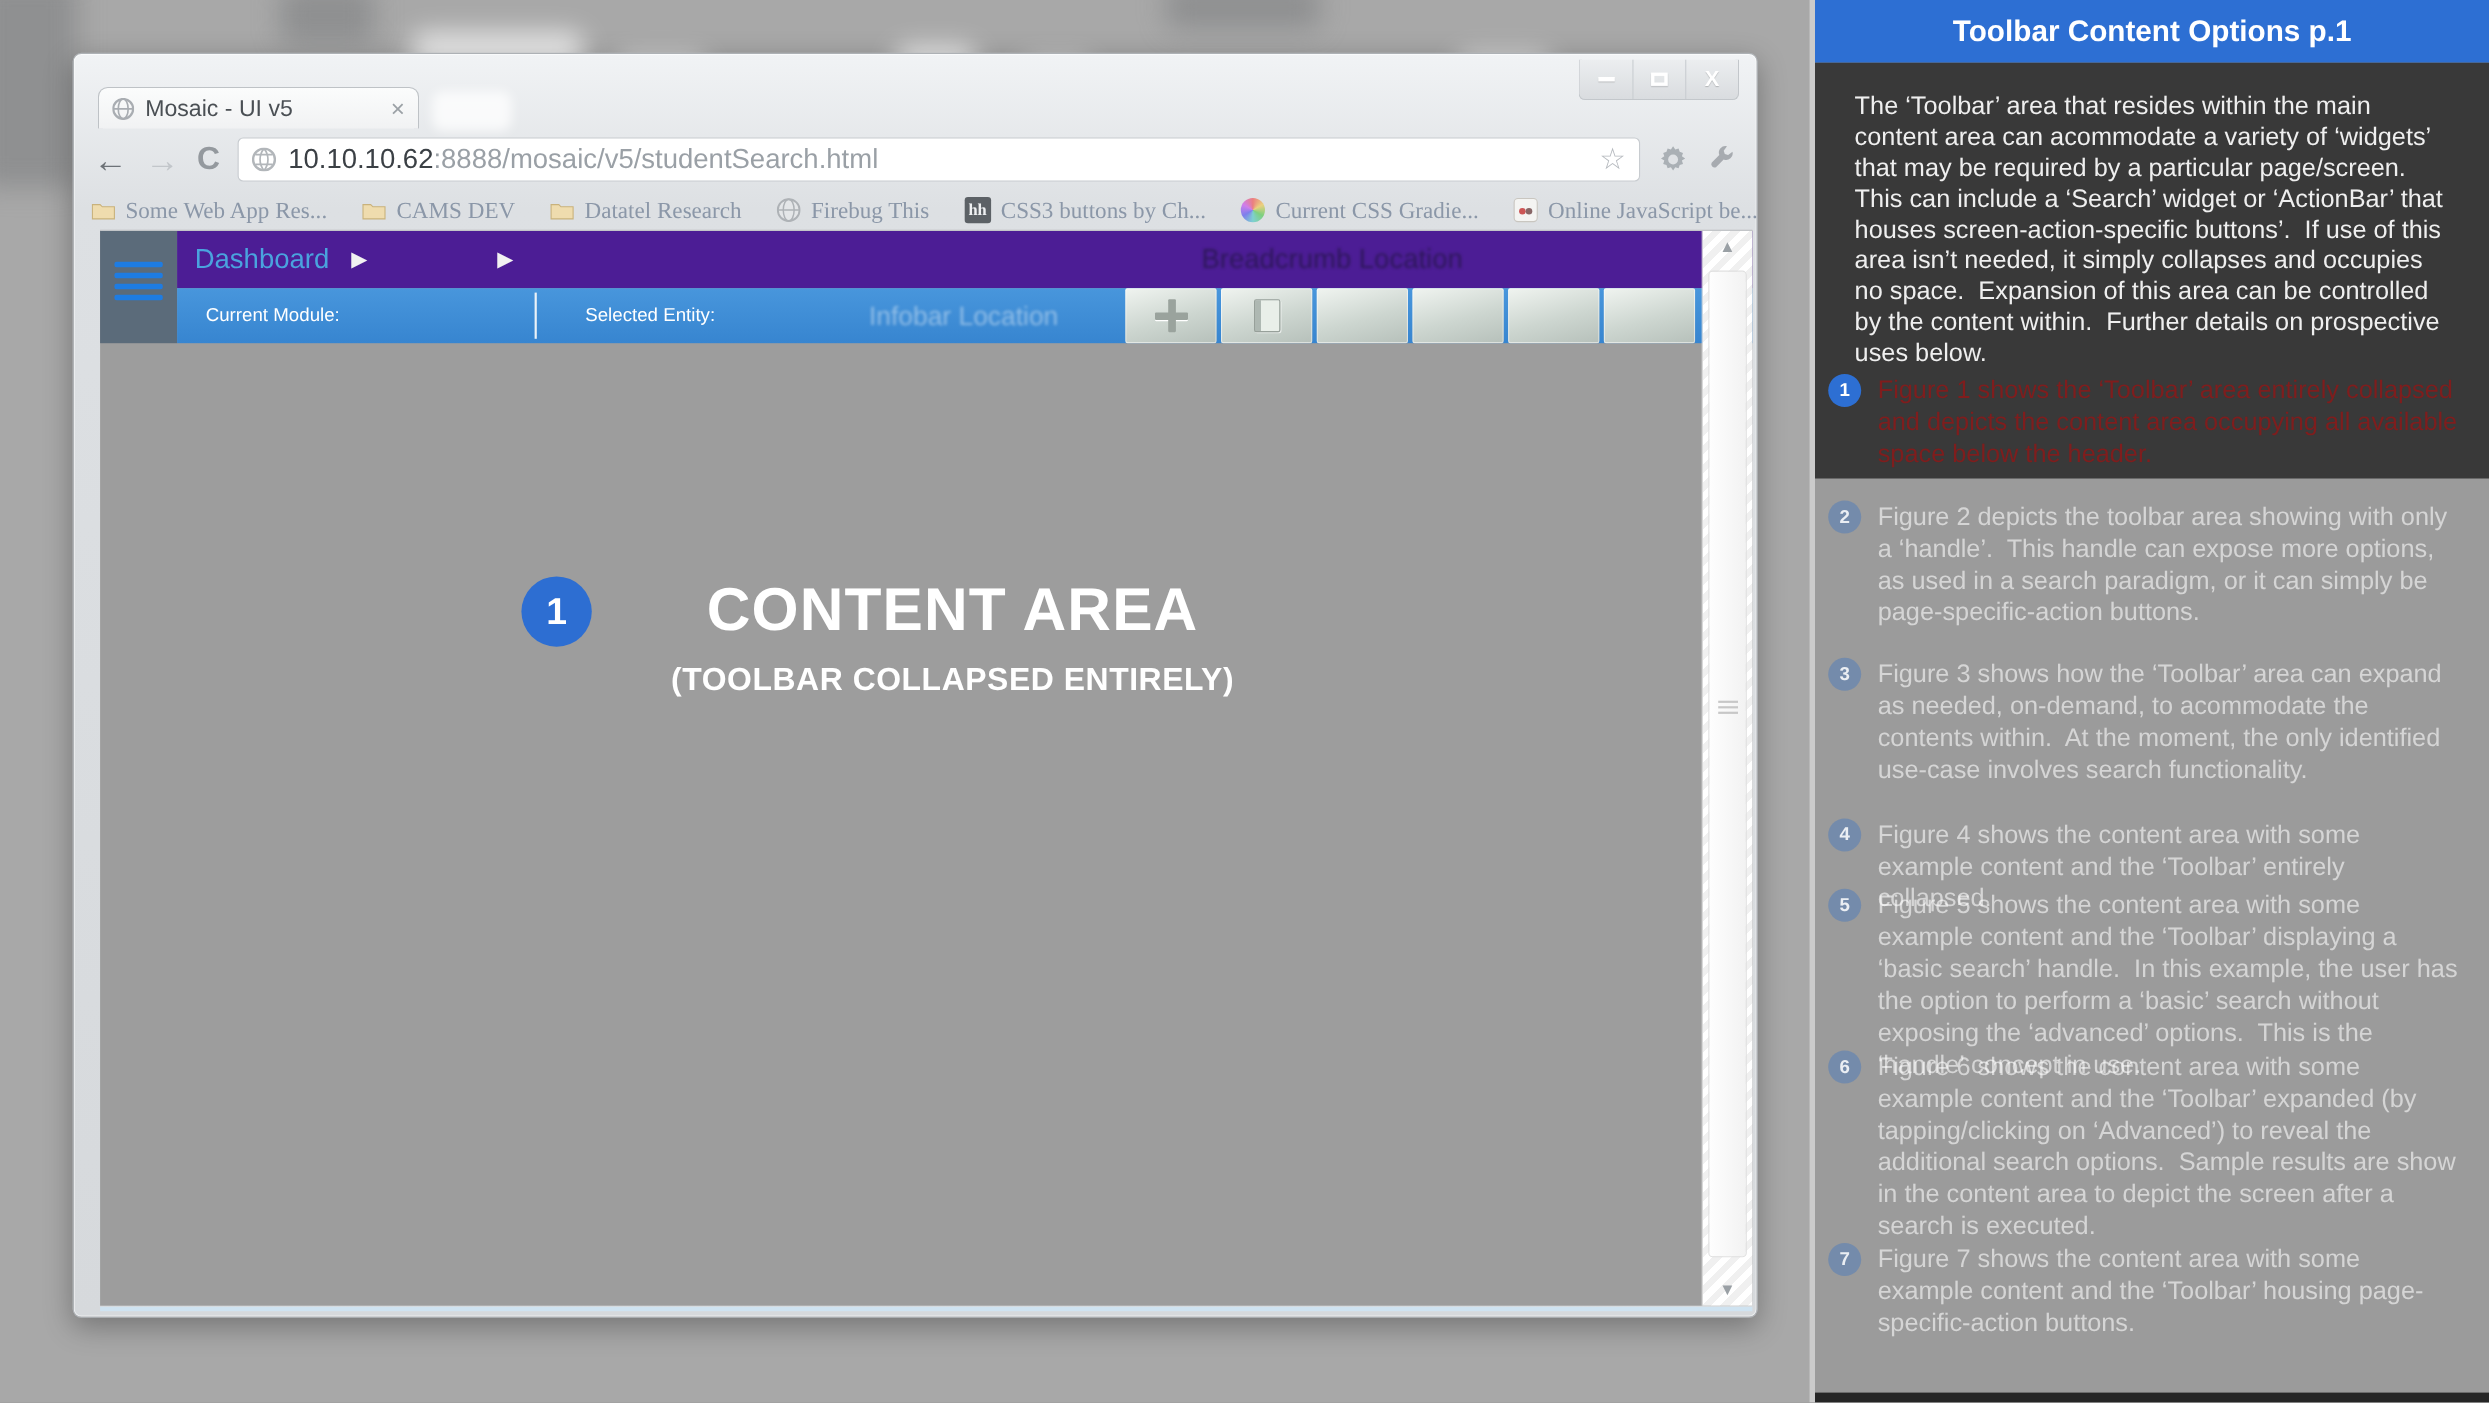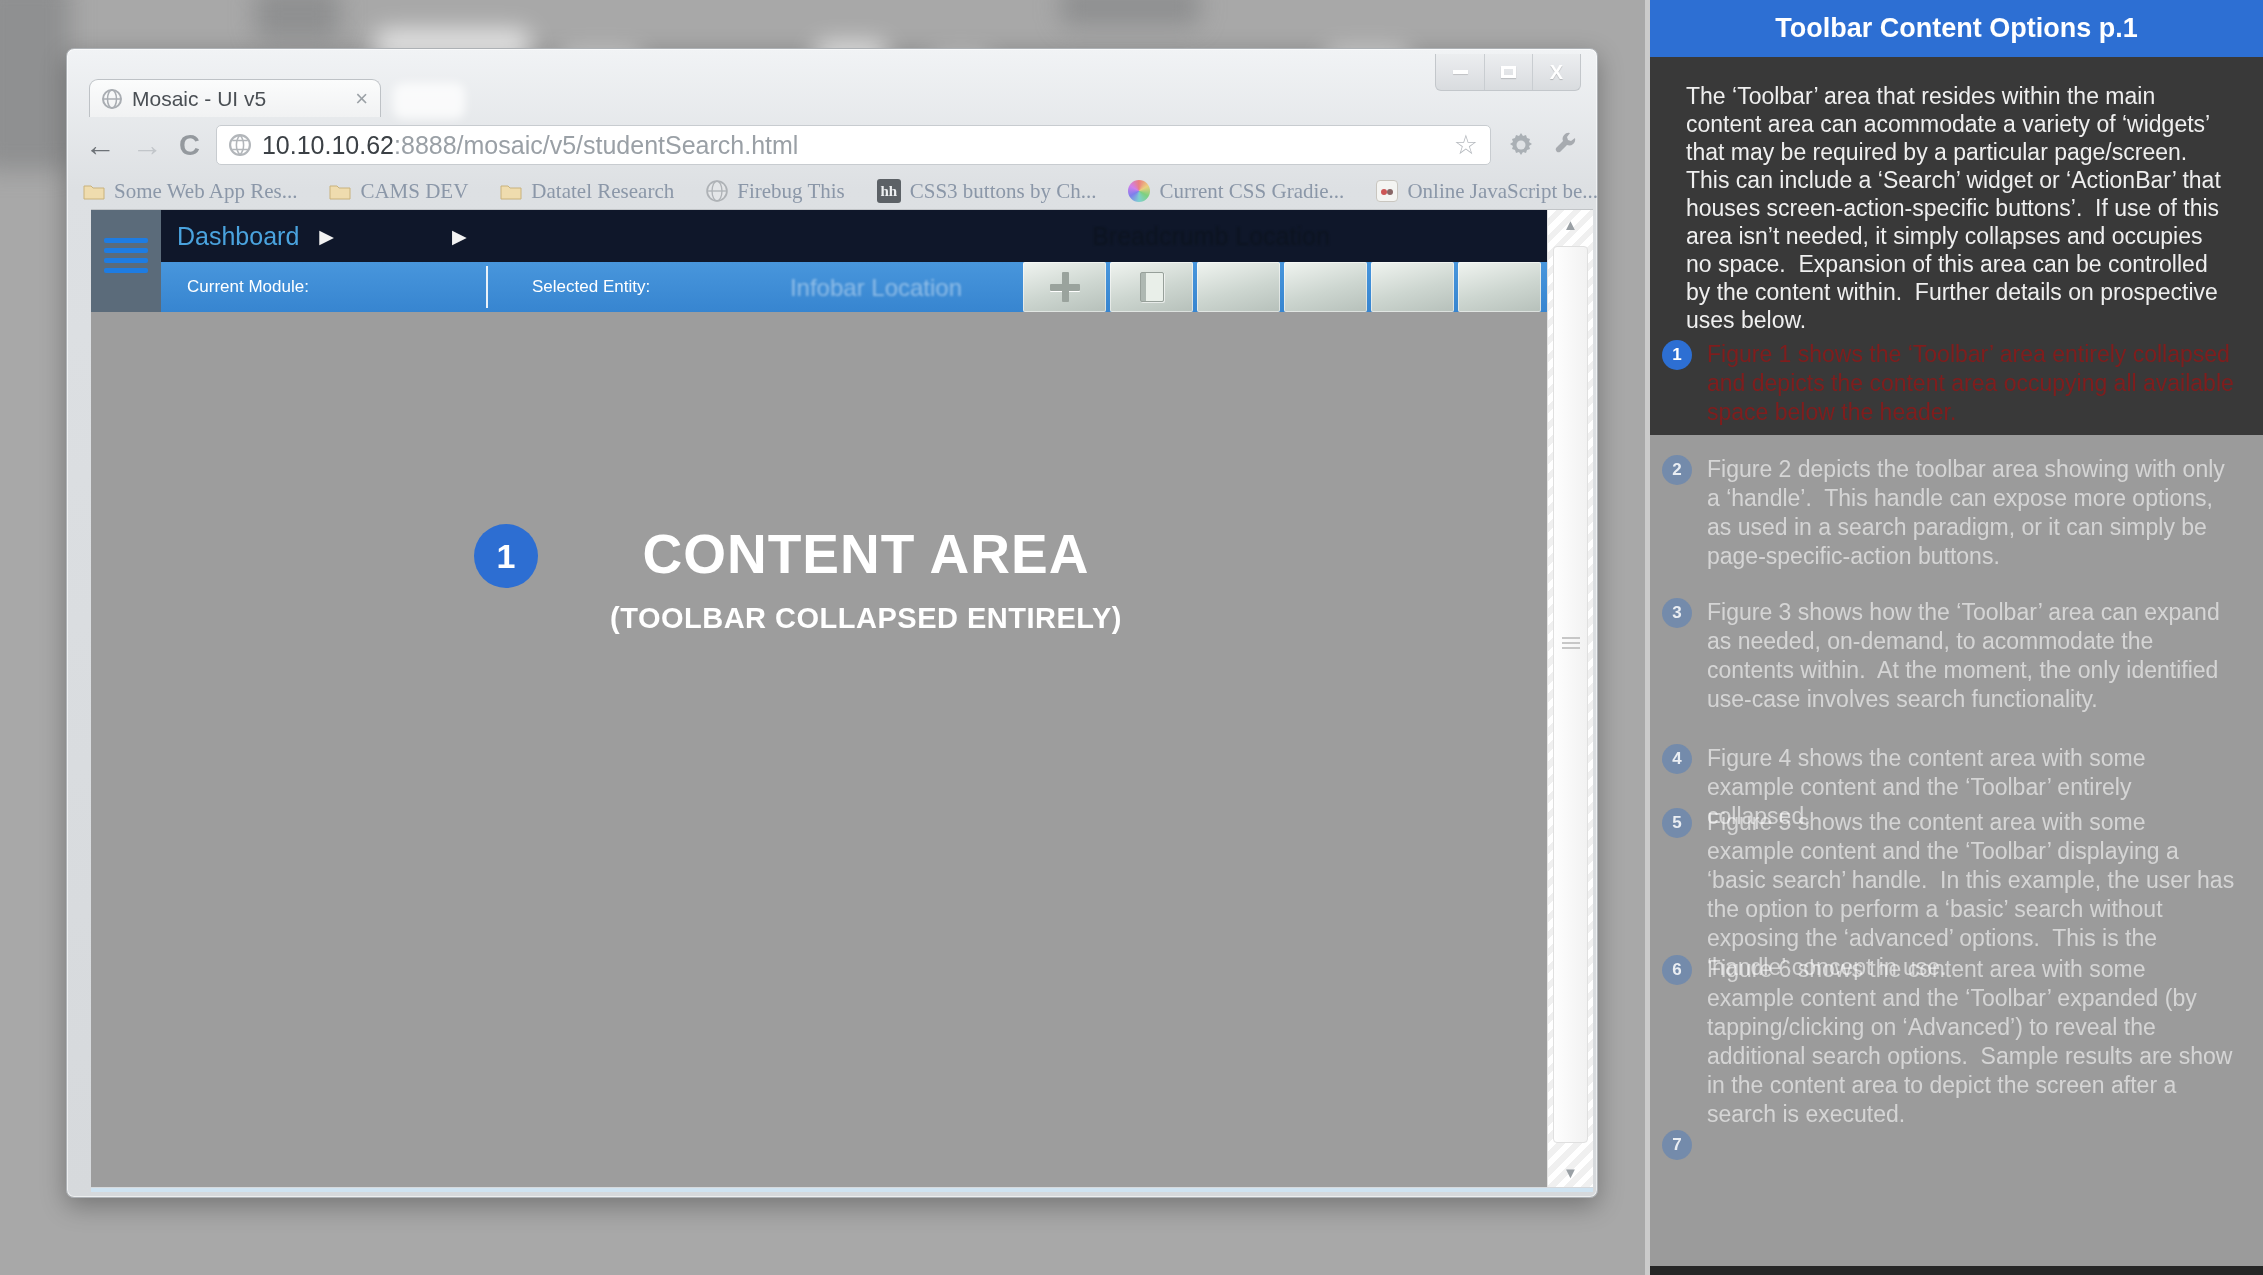--- a/index.html
+++ b/index.html
@@ -64,21 +64,21 @@
   .clock-ic { width:22px; height:22px; border-radius:4px; background:#f4f4f2; border:1px solid #c9c6c0; position:relative; }
   .clock-ic::before { content:""; position:absolute; left:4px; top:8px; width:6px; height:6px; border-radius:50%; background:#c55; }
   .clock-ic::after { content:""; position:absolute; right:4px; top:8px; width:6px; height:6px; border-radius:50%; background:#866; }
 
   
   .page { position:absolute; left:24px; top:160px; width:1502px; height:978px; background:#9d9d9d; border-top:1px solid #c2c5c8; }
   .lstrip { position:absolute; left:0; top:0; width:70px; height:102px; background:#5b6b7a; }
   .hamburger { position:absolute; left:13px; top:28px; width:44px; }
   .hamburger i { display:block; height:5px; margin-bottom:5px; background:#1e7ce2; border-radius:2px; }
 
-  .crumbbar { position:absolute; left:70px; right:0; top:0; height:52px; background:#0f172a; display:flex; align-items:center; padding-left:16px; }
+  .crumbbar { position:absolute; left:70px; right:0; top:0; height:52px; background:#4c1d95; display:flex; align-items:center; padding-left:16px; }
   .crumb-link { color:#4aa3de; font-size:25px; }
   .crumb-arrow { color:#f2f2f2; font-size:19px; margin-left:20px; }
   .crumb-arrow.second { margin-left:118px; }
   .ghost-crumb { position:absolute; left:930px; top:12px; width:240px; text-align:center; font-size:25px; color:rgba(8,16,20,.45); filter:blur(1.3px); }
 
   .infobar { position:absolute; left:70px; right:0; top:52px; height:50px; background:linear-gradient(#4896dc,#3785d0); display:flex; align-items:center; }
   .info-label { color:#fff; font-size:17px; padding-left:26px; }
   .info-div { position:absolute; left:325px; top:4px; bottom:4px; width:2px; background:#eaf2f8; }
   .info-label.second { position:absolute; left:345px; }
   .ghost-info { position:absolute; left:615px; top:12px; width:200px; text-align:center; font-size:24px; color:rgba(255,255,255,.42); filter:blur(1.3px); }
@@ -323,16 +323,17 @@
   <div class="p-item" style="top:808px;">
     <span class="p-badge faded">5</span>
     <div class="p-text faded">Figure 5 shows the content area with some example content and the ‘Toolbar’ displaying a ‘basic search’ handle.  In this example, the user has the option to perform a ‘basic’ search without exposing the ‘advanced’ options.  This is the ‘handle’ concept in use.</div>
   </div>
   <div class="p-item" style="top:955px;">
     <span class="p-badge faded">6</span>
     <div class="p-text faded">Figure 6 shows the content area with some example content and the ‘Toolbar’ expanded (by tapping/clicking on ‘Advanced’) to reveal the additional search options.  Sample results are show in the content area to depict the screen after a search is executed.</div>
   </div>
   <div class="p-item" style="top:1130px;">
     <span class="p-badge faded">7</span>
+    <div class="p-text faded">Figure 7 shows the content area with some example content and the ‘Toolbar’ housing page-specific-action buttons.</div>
   </div>
 
   <div class="panel-footer"></div>
 </div>
 
 </body></html>

